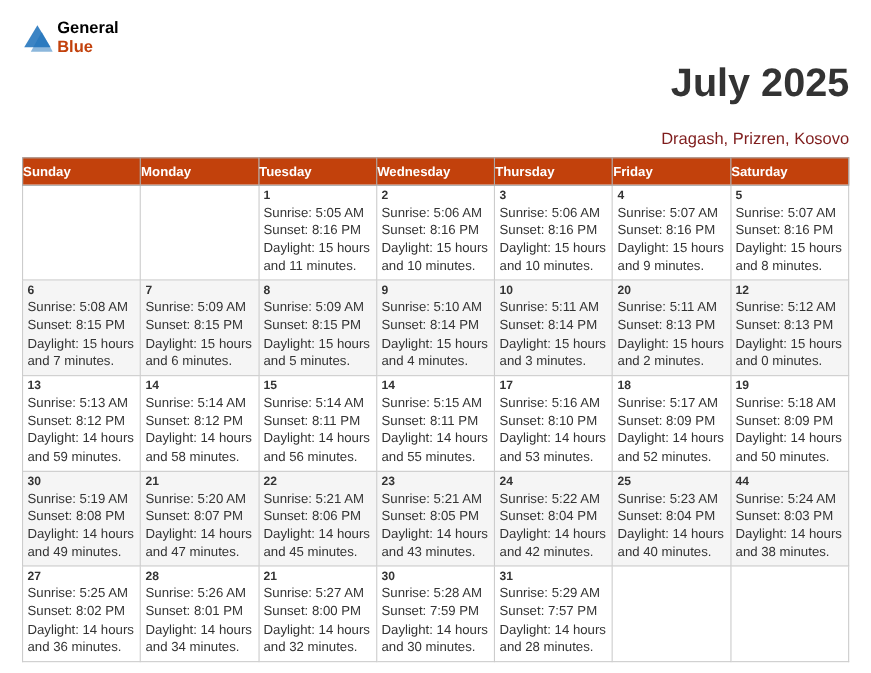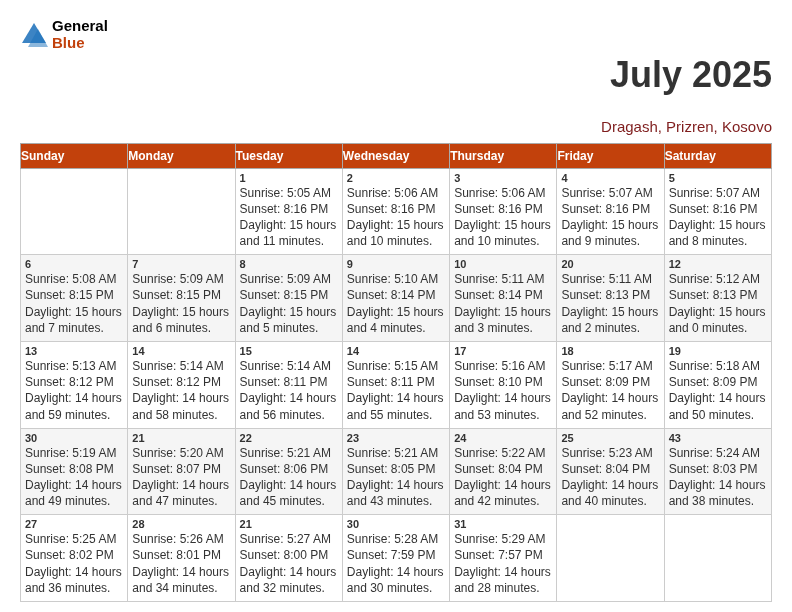--- a/index.html
+++ b/index.html
@@ -232,21 +232,21 @@
           </td>
           <td>
             <span class="day-number">24</span>
             <div class="day-info">Sunrise: 5:22 AM<br>Sunset: 8:04 PM<br>Daylight: 14 hours and 42 minutes.</div>
           </td>
           <td>
             <span class="day-number">25</span>
             <div class="day-info">Sunrise: 5:23 AM<br>Sunset: 8:04 PM<br>Daylight: 14 hours and 40 minutes.</div>
           </td>
           <td>
-            <span class="day-number">43</span>
+            <span class="day-number">44</span>
             <div class="day-info">Sunrise: 5:24 AM<br>Sunset: 8:03 PM<br>Daylight: 14 hours and 38 minutes.</div>
           </td>
         </tr>
         <tr>
           <td>
             <span class="day-number">27</span>
             <div class="day-info">Sunrise: 5:25 AM<br>Sunset: 8:02 PM<br>Daylight: 14 hours and 36 minutes.</div>
           </td>
           <td>
             <span class="day-number">28</span>

